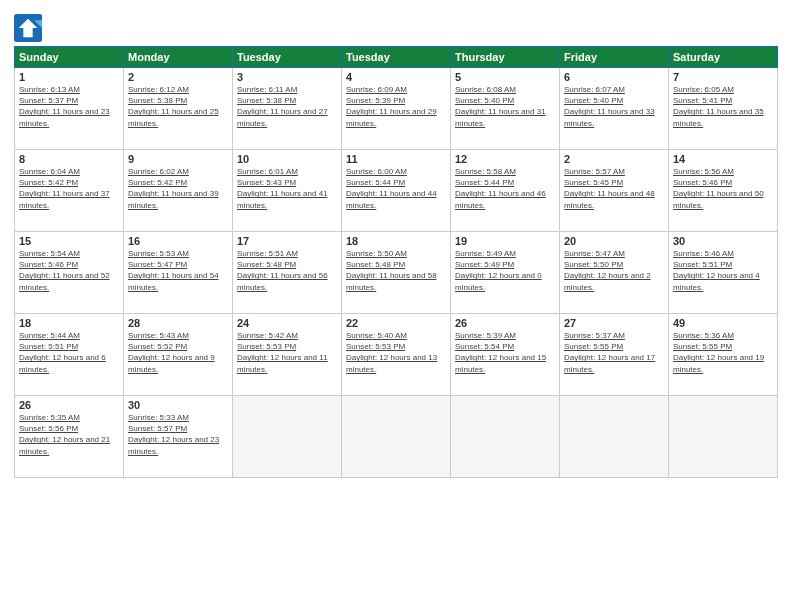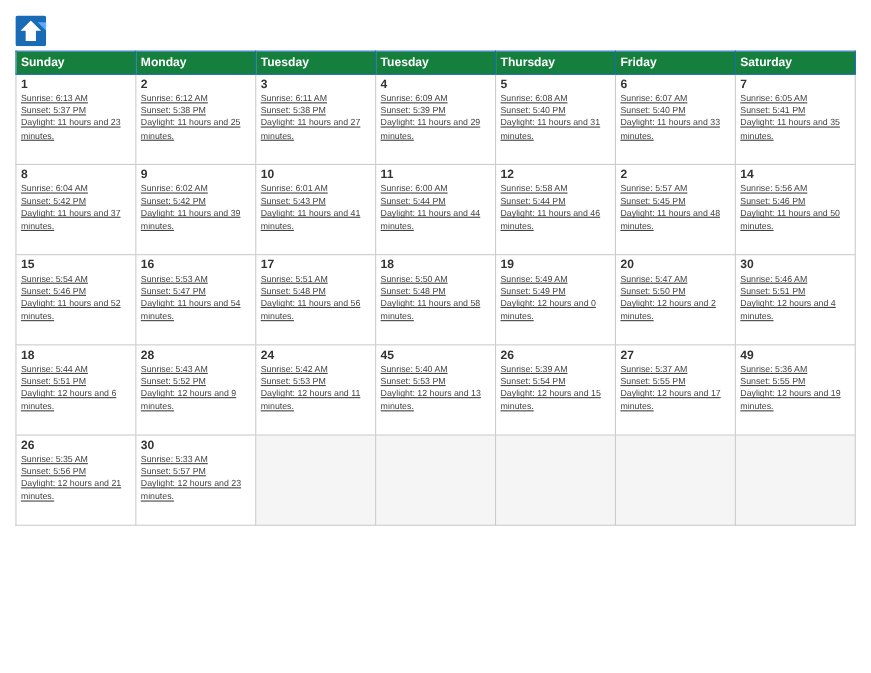--- a/index.html
+++ b/index.html
@@ -152,21 +152,21 @@
           <td><span class="day-num">17</span><span class="day-info">Sunrise: 5:51 AM<br>Sunset: 5:48 PM<br>Daylight: 11 hours and 56 minutes.</span></td>
           <td><span class="day-num">18</span><span class="day-info">Sunrise: 5:50 AM<br>Sunset: 5:48 PM<br>Daylight: 11 hours and 58 minutes.</span></td>
           <td><span class="day-num">19</span><span class="day-info">Sunrise: 5:49 AM<br>Sunset: 5:49 PM<br>Daylight: 12 hours and 0 minutes.</span></td>
           <td><span class="day-num">20</span><span class="day-info">Sunrise: 5:47 AM<br>Sunset: 5:50 PM<br>Daylight: 12 hours and 2 minutes.</span></td>
           <td><span class="day-num">30</span><span class="day-info">Sunrise: 5:46 AM<br>Sunset: 5:51 PM<br>Daylight: 12 hours and 4 minutes.</span></td>
         </tr>
         <tr>
           <td><span class="day-num">18</span><span class="day-info">Sunrise: 5:44 AM<br>Sunset: 5:51 PM<br>Daylight: 12 hours and 6 minutes.</span></td>
           <td><span class="day-num">28</span><span class="day-info">Sunrise: 5:43 AM<br>Sunset: 5:52 PM<br>Daylight: 12 hours and 9 minutes.</span></td>
           <td><span class="day-num">24</span><span class="day-info">Sunrise: 5:42 AM<br>Sunset: 5:53 PM<br>Daylight: 12 hours and 11 minutes.</span></td>
-          <td><span class="day-num">45</span><span class="day-info">Sunrise: 5:40 AM<br>Sunset: 5:53 PM<br>Daylight: 12 hours and 13 minutes.</span></td>
+          <td><span class="day-num">22</span><span class="day-info">Sunrise: 5:40 AM<br>Sunset: 5:53 PM<br>Daylight: 12 hours and 13 minutes.</span></td>
           <td><span class="day-num">26</span><span class="day-info">Sunrise: 5:39 AM<br>Sunset: 5:54 PM<br>Daylight: 12 hours and 15 minutes.</span></td>
           <td><span class="day-num">27</span><span class="day-info">Sunrise: 5:37 AM<br>Sunset: 5:55 PM<br>Daylight: 12 hours and 17 minutes.</span></td>
           <td><span class="day-num">49</span><span class="day-info">Sunrise: 5:36 AM<br>Sunset: 5:55 PM<br>Daylight: 12 hours and 19 minutes.</span></td>
         </tr>
         <tr>
           <td><span class="day-num">26</span><span class="day-info">Sunrise: 5:35 AM<br>Sunset: 5:56 PM<br>Daylight: 12 hours and 21 minutes.</span></td>
           <td><span class="day-num">30</span><span class="day-info">Sunrise: 5:33 AM<br>Sunset: 5:57 PM<br>Daylight: 12 hours and 23 minutes.</span></td>
           <td class="empty"></td>
           <td class="empty"></td>
           <td class="empty"></td>

